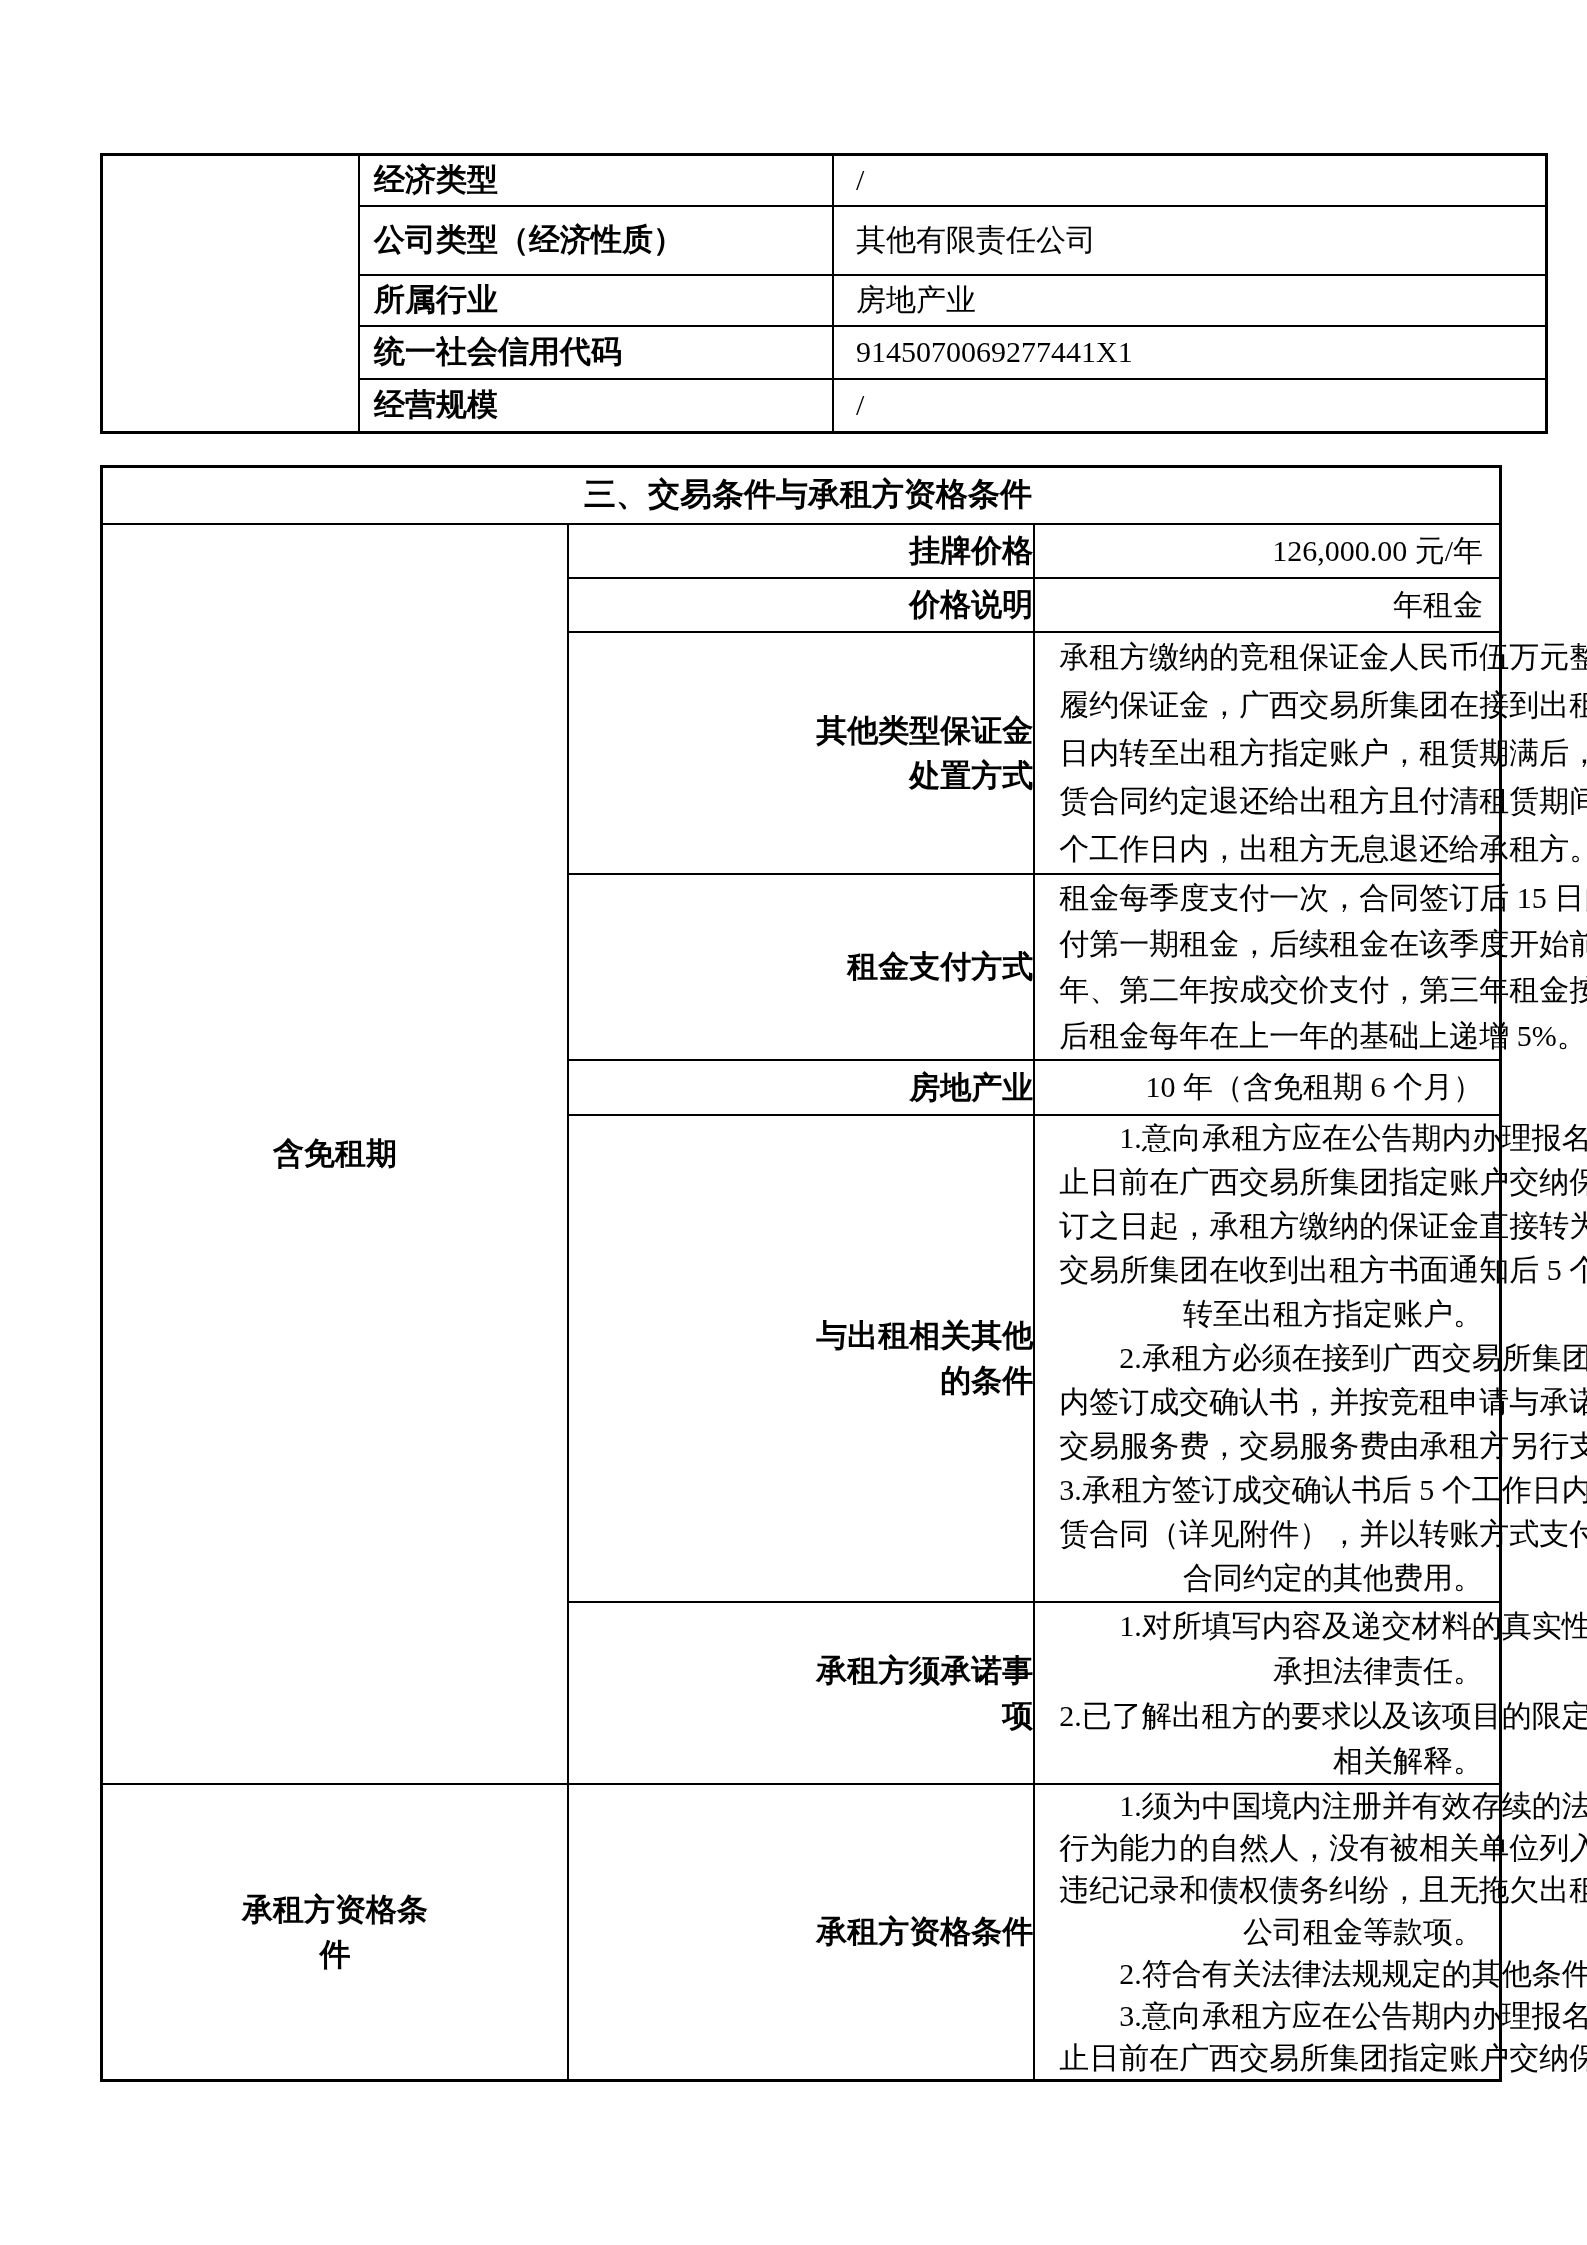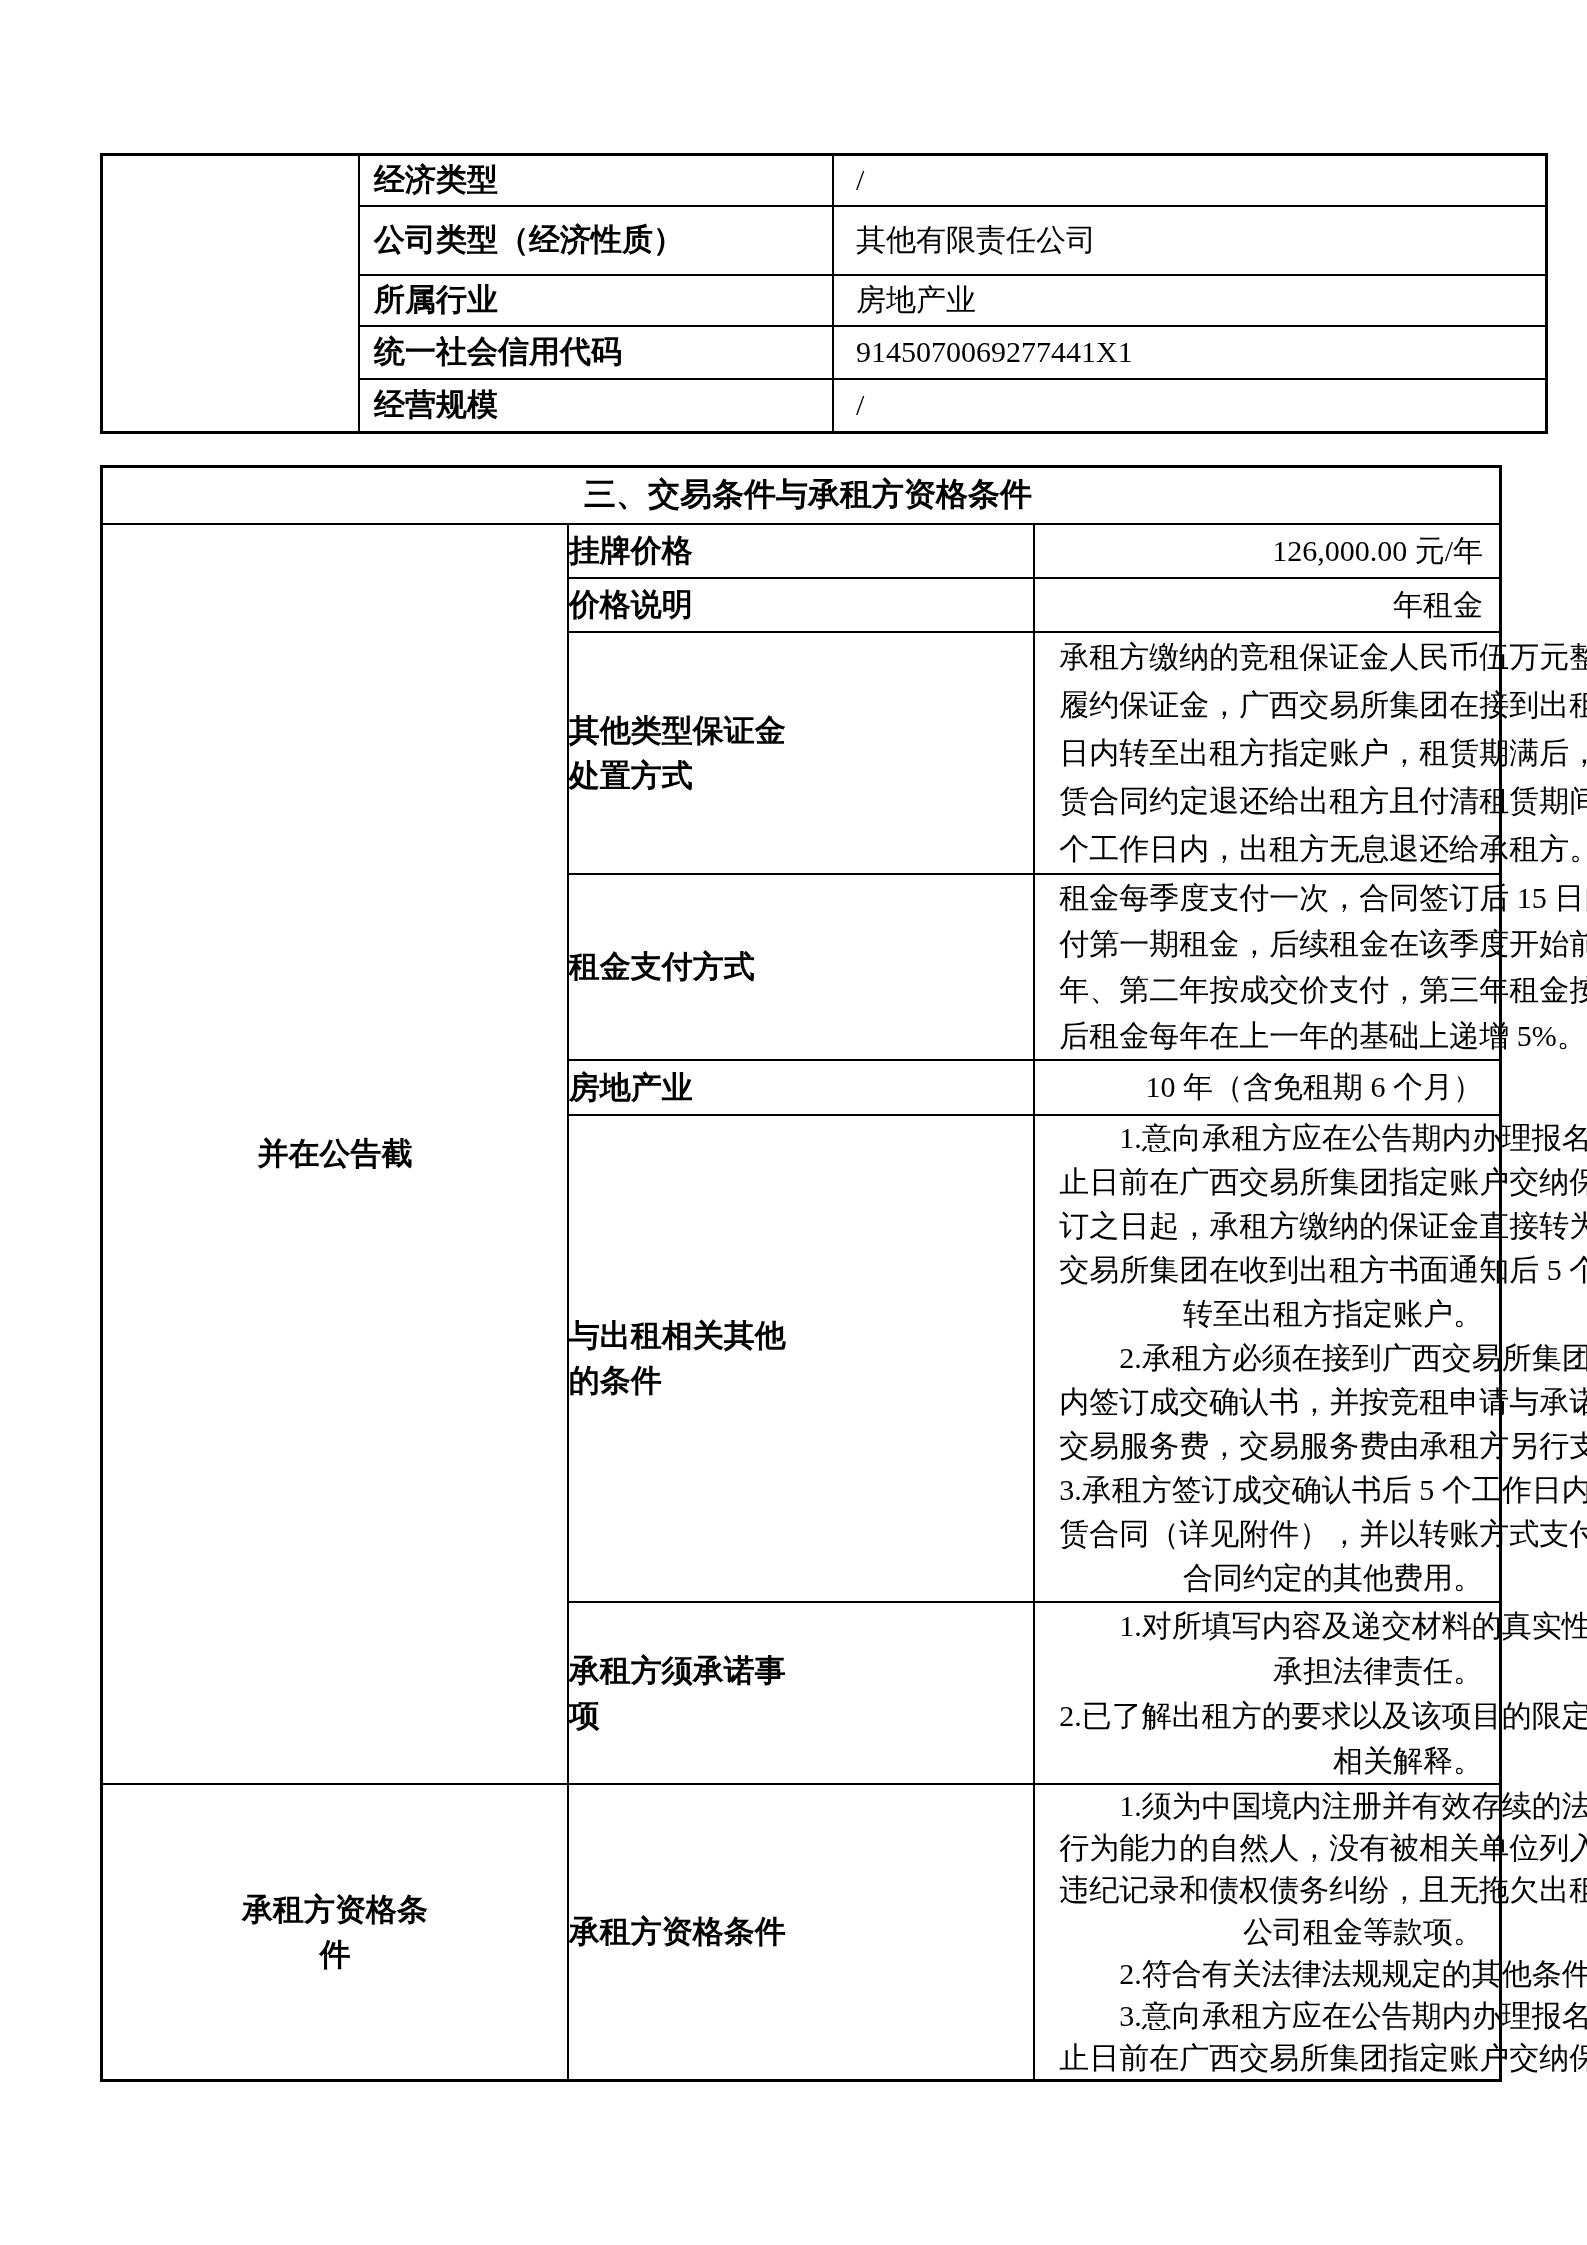--- a/index.html
+++ b/index.html
@@ -14,21 +14,21 @@
   table.doc-table{border:3px solid #000;}
   td{border:2px solid #000;padding:0;vertical-align:middle;overflow:visible;}
   
   #company-table{left:100px;top:153px;width:1402px;}
   #company-table td.spacer-cell{width:255px;}
   #company-table td.lbl{width:458px;font-weight:bold;font-size:31px;text-align:left;padding-left:14px;}
   #company-table td.val{width:689px;font-size:30px;text-align:left;padding-left:22px;}
   
   #trade-table{left:100px;top:465px;width:1402px;}
   #trade-table td.group{width:248px;font-weight:bold;font-size:31px;text-align:center;line-height:45px;}
-  #trade-table td.lbl{width:265px;font-weight:bold;font-size:31px;text-align:left;line-height:45px;}
+  #trade-table td.lbl{width:265px;font-weight:bold;font-size:31px;text-align:right;line-height:45px;}
   #trade-table td.val{width:889px;font-size:30px;text-align:right;padding-left:24px;padding-right:16px;}
   #trade-table td.section-header{font-weight:bold;font-size:32px;text-align:center;padding-left:14px;}
   .lines div{white-space:nowrap;}
   .lh48 .lines div{line-height:48px;}
   .lh46 .lines div{line-height:46px;}
   .lh44 .lines div{line-height:44px;}
   .lh45 .lines div{line-height:45px;}
   .lh42 .lines div{line-height:42px;}
   .lh52 .lines div{line-height:52px;}
 </style>
@@ -62,21 +62,21 @@
     </tr>
   </tbody>
     </table>
 
   <table id="trade-table" class="doc-table">
     <tbody>
         <tr style="height:57px;">
       <td class="section-header" colspan="3">三、交易条件与承租方资格条件</td>
     </tr>
     <tr style="height:52px;">
-      <td class="group" rowspan="7"><span class="lines"><div>并在公告截</div></span></td>
+      <td class="group" rowspan="7"><span class="lines"><div>含免租期</div></span></td>
       <td class="lbl"><span class="lines"><div>挂牌价格</div></span></td>
       <td class="val lh52"><span class="lines"><div>126,000.00 元/年</div></span></td>
     </tr>
     <tr style="height:52px;">
       <td class="lbl"><span class="lines"><div>价格说明</div></span></td>
       <td class="val lh52"><span class="lines"><div>年租金</div></span></td>
     </tr>
     <tr style="height:241px;">
       <td class="lbl"><span class="lines"><div>其他类型保证金</div><div>处置方式</div></span></td>
       <td class="val lh48"><span class="lines"><div>承租方缴纳的竞租保证金人民币伍万元整(¥50,000.00)转为</div><div>履约保证金，广西交易所集团在接到出租方通知后 5 个工作</div><div>日内转至出租方指定账户，租赁期满后，承租方将标的按租</div><div>赁合同约定退还给出租方且付清租赁期间所有应付费用后 15</div><div>个工作日内，出租方无息退还给承租方。</div></span></td>

